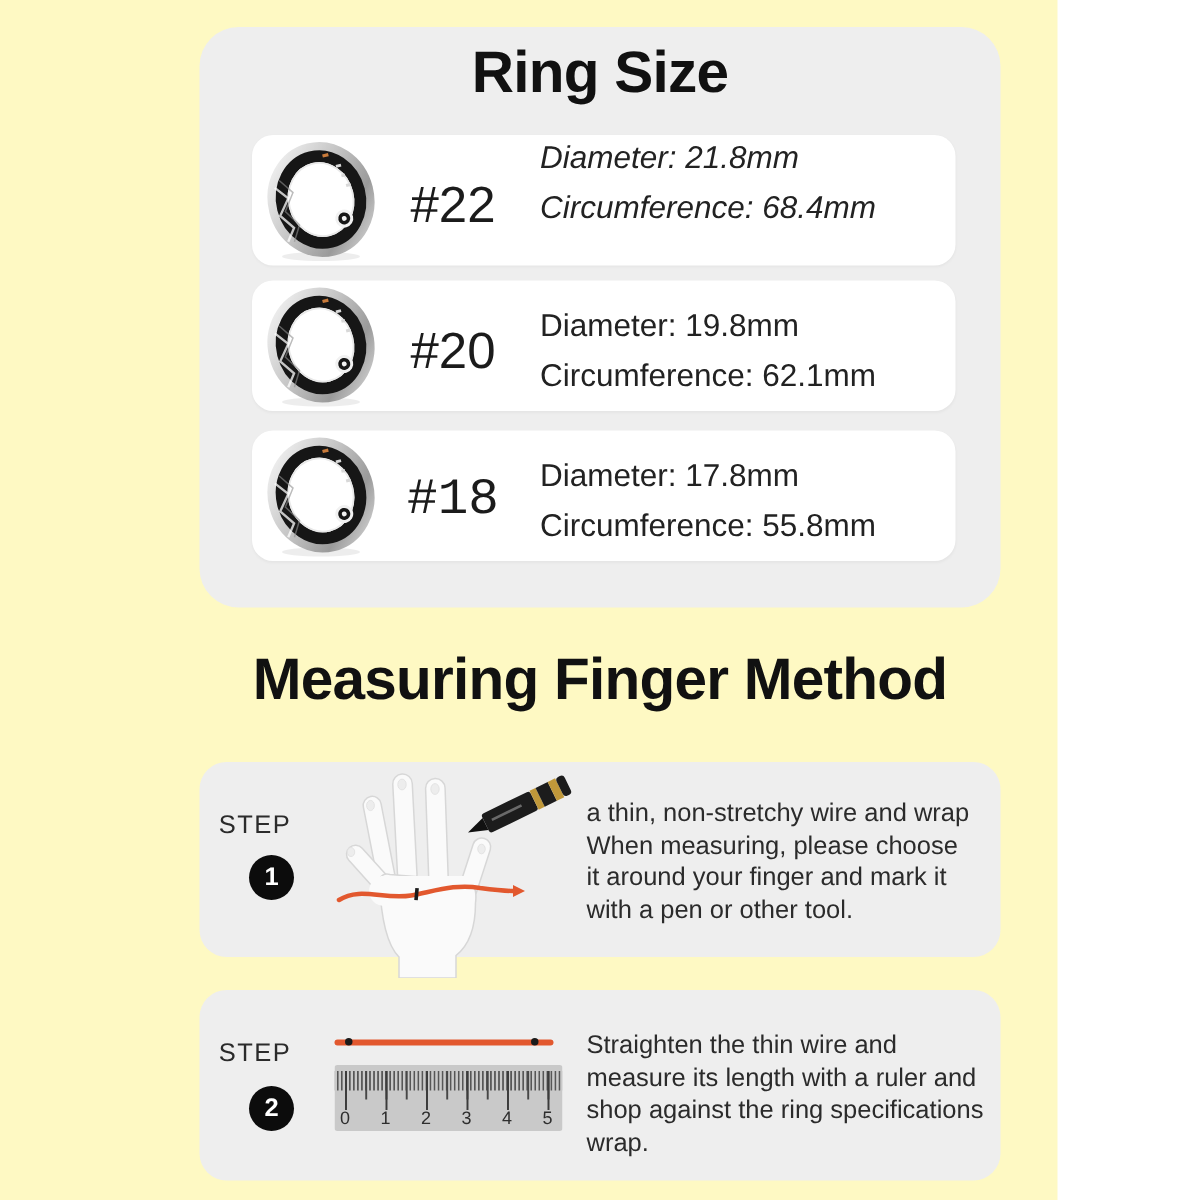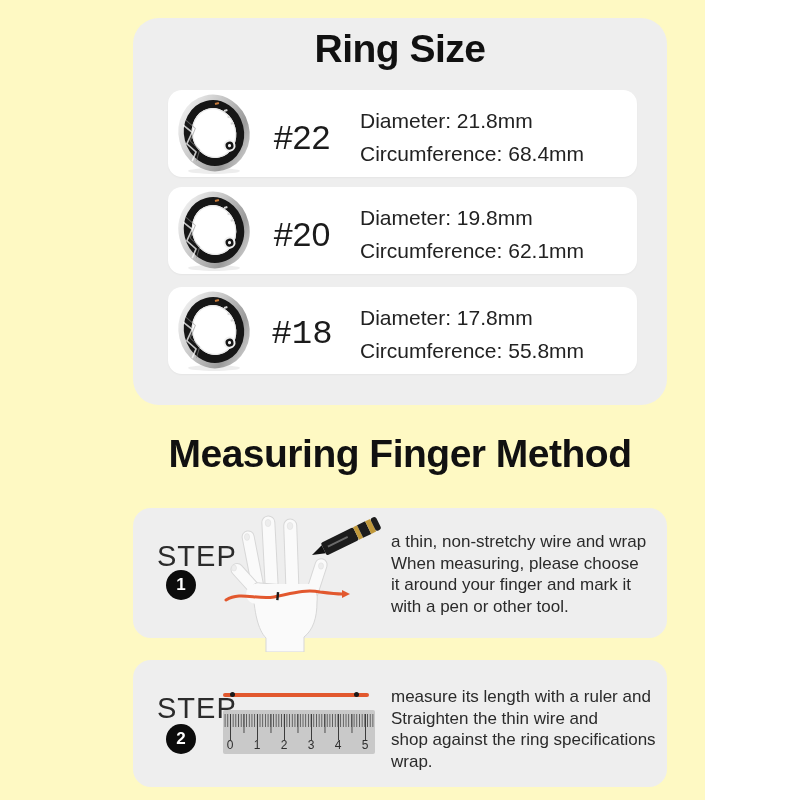--- a/index.html
+++ b/index.html
@@ -26,22 +26,22 @@
   }
   .ring-svg{position:absolute;left:170px;width:88px;height:83px;}
   .size-label{
     position:absolute;left:268px;width:68px;text-align:center;
     font-size:34px;color:#1b1b1b;
   }
   .specs{position:absolute;left:360px;width:240px;}
   .spec-line{height:33px;display:flex;align-items:center;font-size:21px;color:#222222;}
   
   .step-label{
-    position:absolute;left:157px;width:76px;text-align:center;
-    font-size:29px;letter-spacing:1px;color:#2b2b2b;
+    position:absolute;left:132px;width:76px;text-align:center;
+    font-size:17px;letter-spacing:1px;color:#2b2b2b;
   }
   .step-badge{
     position:absolute;left:166px;width:30px;height:30px;border-radius:50%;
     background:#0c0c0c;color:#ffffff;font-size:17px;font-weight:700;
     display:flex;align-items:center;justify-content:center;
   }
   .step-text{position:absolute;left:391px;width:272px;}
   .step-text div{font-size:17px;line-height:21.7px;color:#2b2b2b;white-space:nowrap;}
   .text-step1{top:531px;}
   .text-step2{top:686px;}
@@ -102,21 +102,21 @@
       <circle cx="56" cy="57" r="1.6" fill="#f1f1f1"></circle>
       <rect x="59" y="21" width="3.5" height="2" fill="#d8d8d8"></rect>
       <rect x="61" y="28" width="2.5" height="2" fill="#d8d8d8"></rect>
       <rect x="62.5" y="35" width="3" height="2" fill="#d8d8d8"></rect>
       <rect x="52" y="12" width="4" height="2.2" fill="#c87a3a"></rect>
       <path d="M16,26 L23,35 L15,45 L22,55 L16,63" fill="none" stroke="#ffffff" stroke-width="1.6" opacity="0.75"></path>
       <path d="M20,22 L27,32 L19,43 L26,54 L20,64" fill="none" stroke="#8f8f8f" stroke-width="1" opacity="0.6"></path>
     </g>
   </svg>
   <div class="size-label" style="top:118px;">#22</div>
-  <div class="specs" style="top:104px;">
+  <div class="specs" style="top:89px;font-style:italic;">
     <div class="spec-line">Diameter: 21.8mm</div>
     <div class="spec-line">Circumference: 68.4mm</div>
   </div>
 
   <div class="size-card" style="top:187px;"></div>
   <svg class="ring-svg" style="top:189px;" viewBox="0 0 88 83">
     <ellipse cx="44" cy="79" rx="26" ry="3" fill="rgba(0,0,0,0.07)"></ellipse>
     <g transform="rotate(-14 44 41)">
       <ellipse cx="44" cy="41" rx="30" ry="33" fill="none" stroke="url(#mg)" stroke-width="11"></ellipse>
       <ellipse cx="44" cy="41" rx="26" ry="29" fill="none" stroke="#161616" stroke-width="8"></ellipse>
@@ -216,19 +216,19 @@
   <div class="ruler">
     <span class="ruler-num" style="left:7px;">0</span>
     <span class="ruler-num" style="left:34px;">1</span>
     <span class="ruler-num" style="left:61px;">2</span>
     <span class="ruler-num" style="left:88px;">3</span>
     <span class="ruler-num" style="left:115px;">4</span>
     <span class="ruler-num" style="left:142px;">5</span>
   </div>
 
   <div class="step-text text-step2">
+    <div>Straighten the thin wire and</div>
     <div>measure its length with a ruler and</div>
-    <div>Straighten the thin wire and</div>
     <div>shop against the ring specifications</div>
     <div>wrap.</div>
   </div>
 
 </div>
 
 </body></html>

